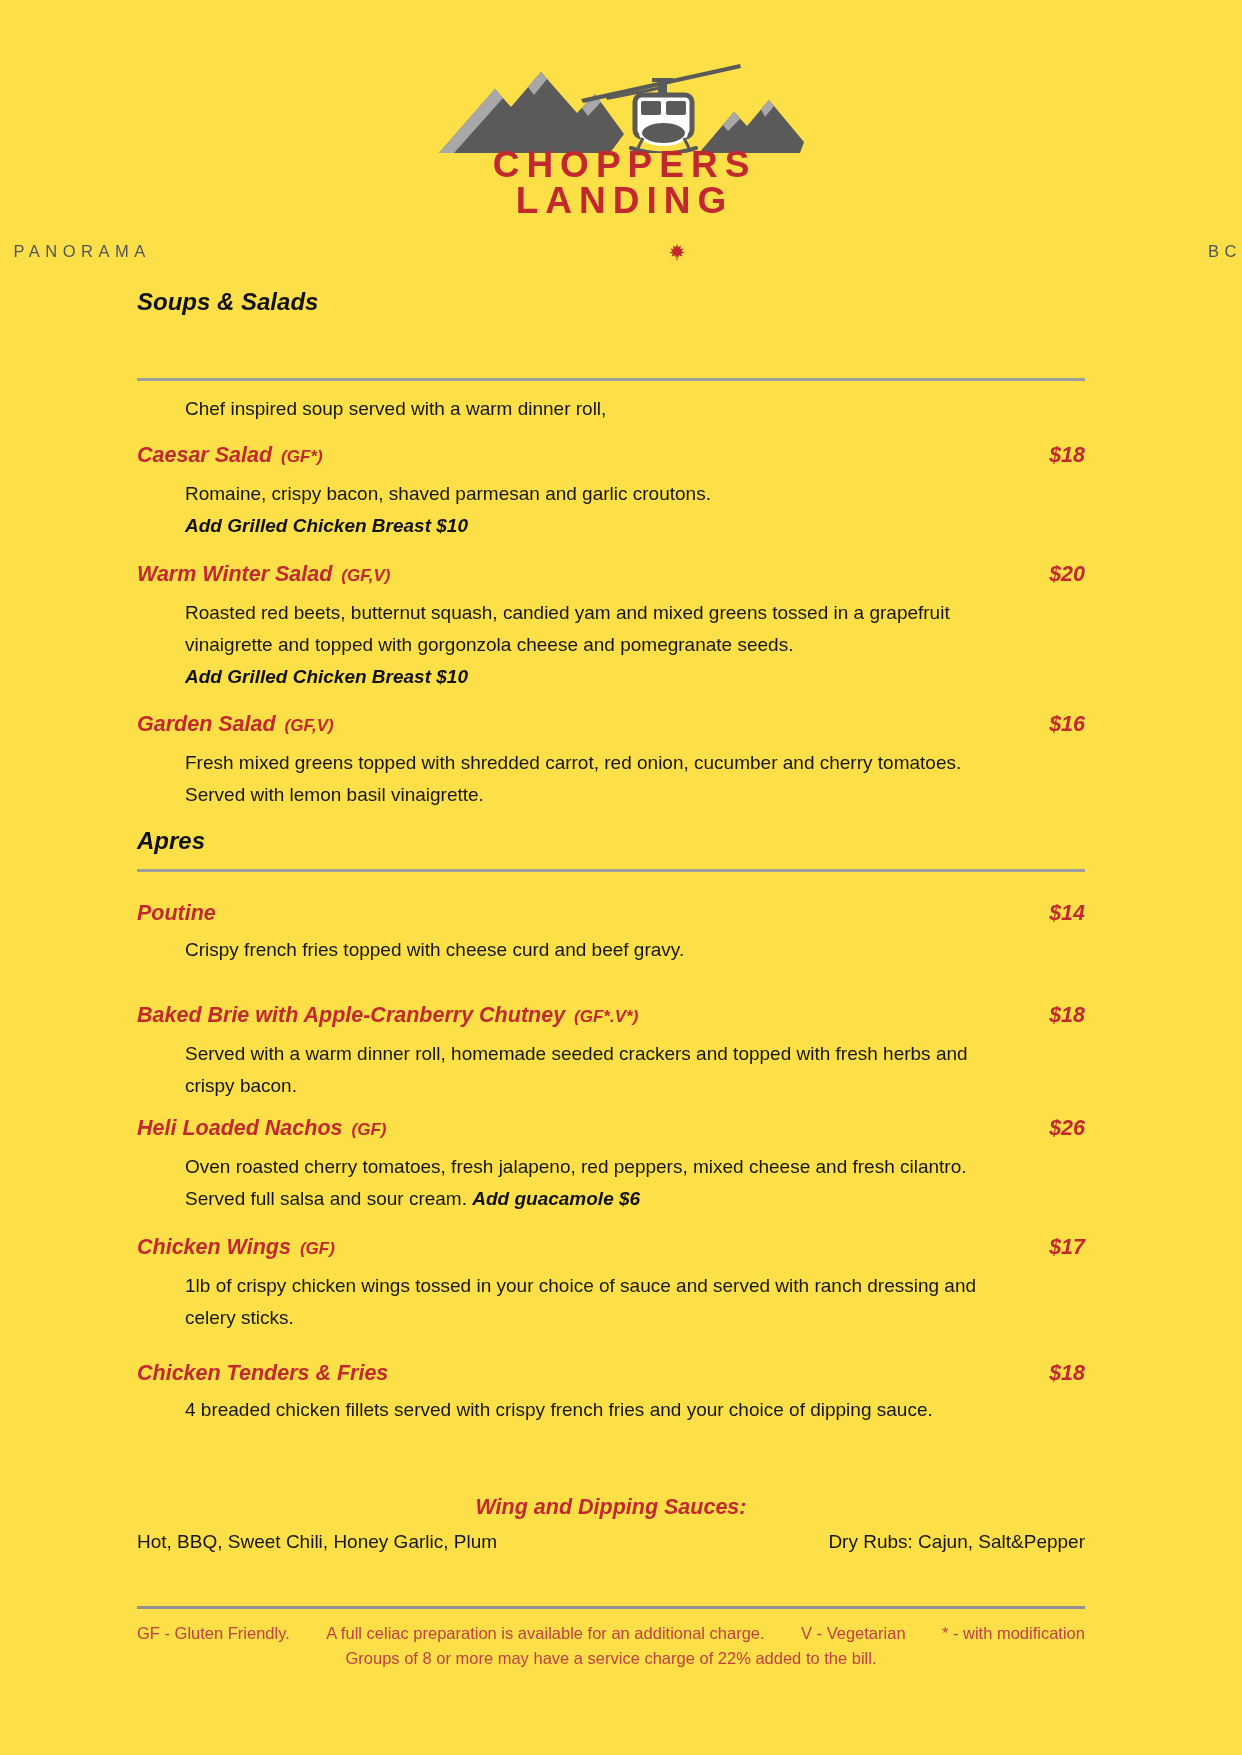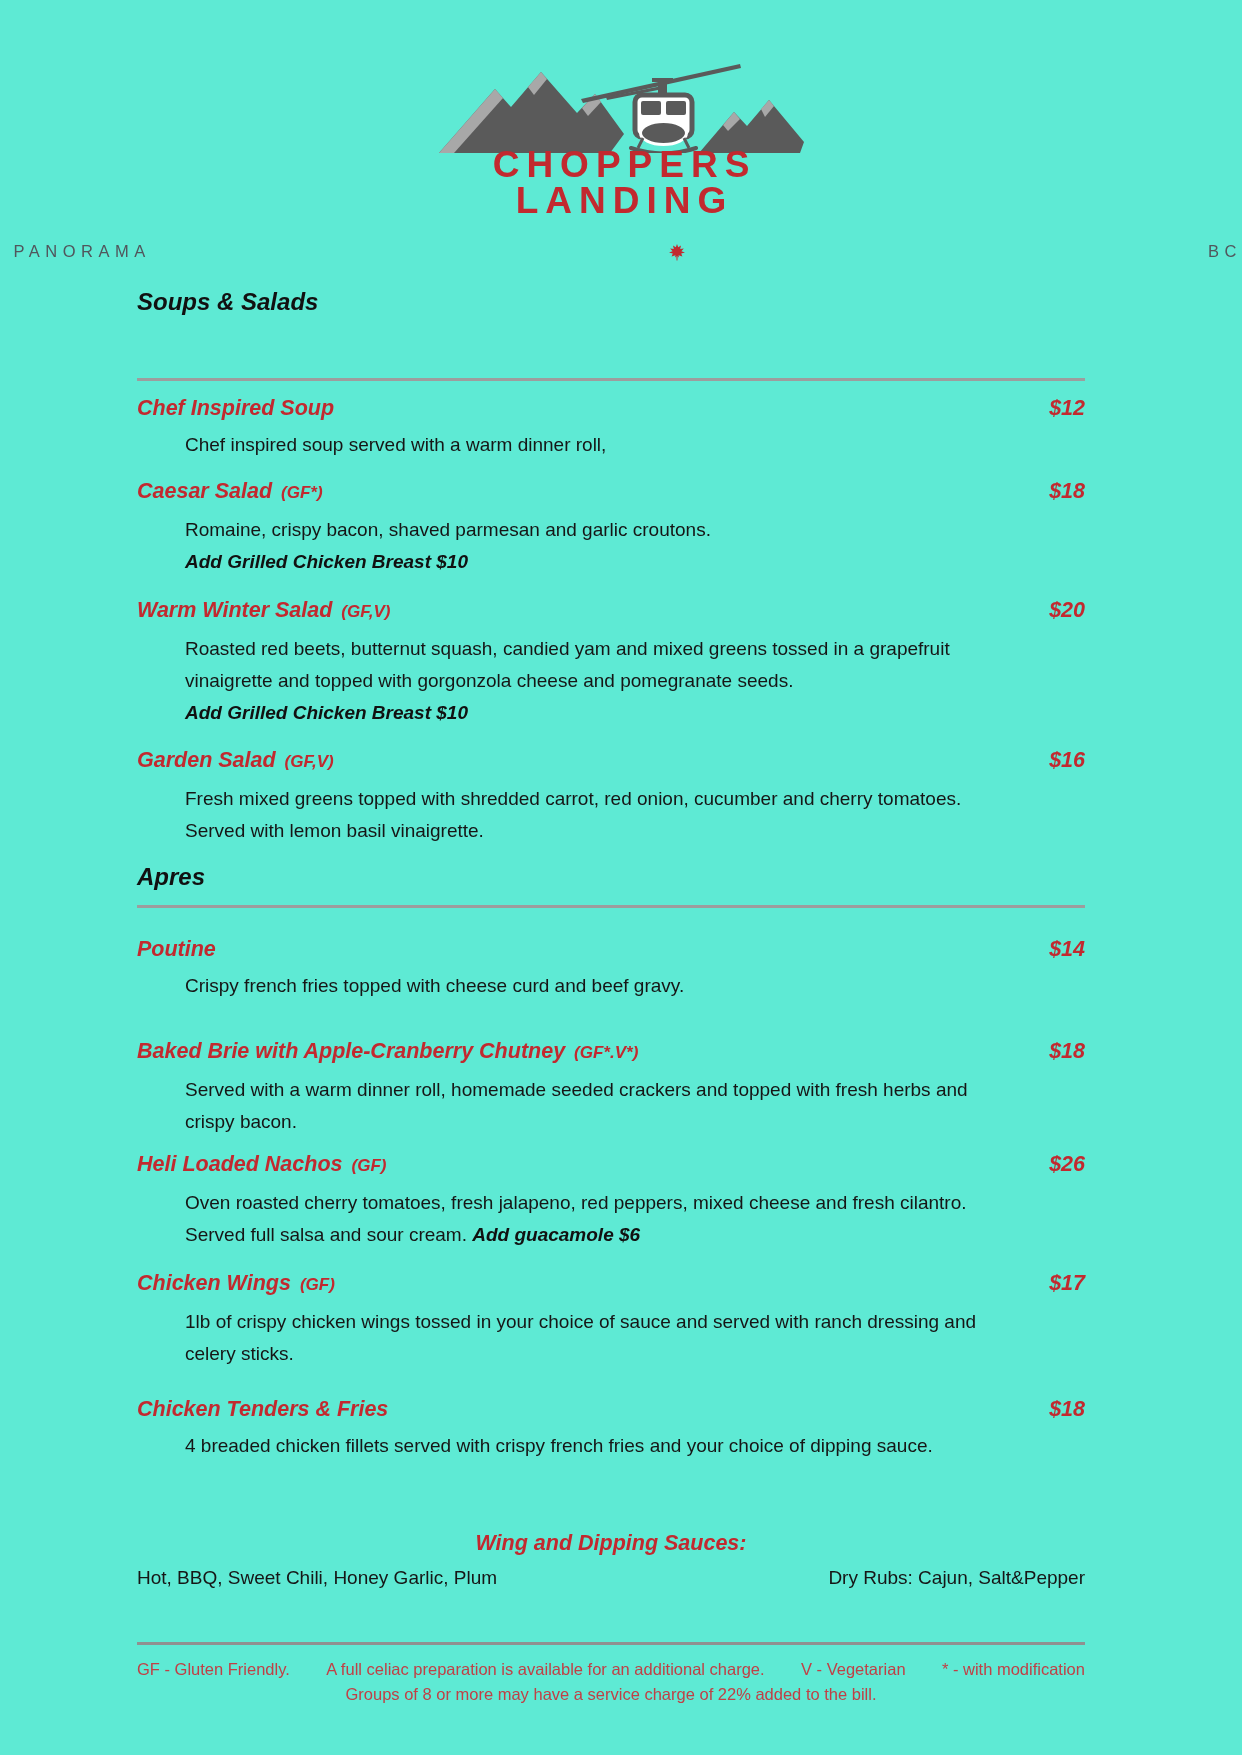--- a/index.html
+++ b/index.html
@@ -6,21 +6,21 @@
     --red:#c2292f;
     --footer-red:#c04046;
     --ink:#161616;
     --mtn-dark:#5a5a5a;
     --mtn-light:#a8a8a8;
   }
   html,body{margin:0;padding:0;background:#fff;}
   .page{
     width:1242px;height:1755px;box-sizing:border-box;
     padding:58px 157px 0 137px;
-    background:#5eead4;
+    background:#fde047;
     font-family:"Liberation Sans", sans-serif;
     color:var(--ink);
     overflow:hidden;
   }
   
   .logo{margin:0 -157px 0 -137px;text-align:center;}
   .logo svg{display:block;margin:0 auto;}
   .brand-line{
     color:var(--red);font-weight:700;font-size:37px;line-height:36px;
     letter-spacing:7px;text-indent:7px;margin-top:-6px;
@@ -99,24 +99,20 @@
       <span>BC</span>
     </div>
   </header>
 
   <main>
 
     <h2 class="section-title">Soups &amp; Salads</h2>
     <hr class="rule">
 
     <section class="item mt12">
-      <div class="item-head">
-        <span class="item-name">Chef Inspired Soup</span>
-        <span class="item-price">$12</span>
-      </div>
       <div class="item-desc">
         <div>Chef inspired soup served with a warm dinner roll,</div>
       </div>
     </section>
 
     <section class="item mt15">
       <div class="item-head">
         <span class="item-name">Caesar Salad</span>
         <span class="item-tags">(GF*)</span>
         <span class="item-price">$18</span>

